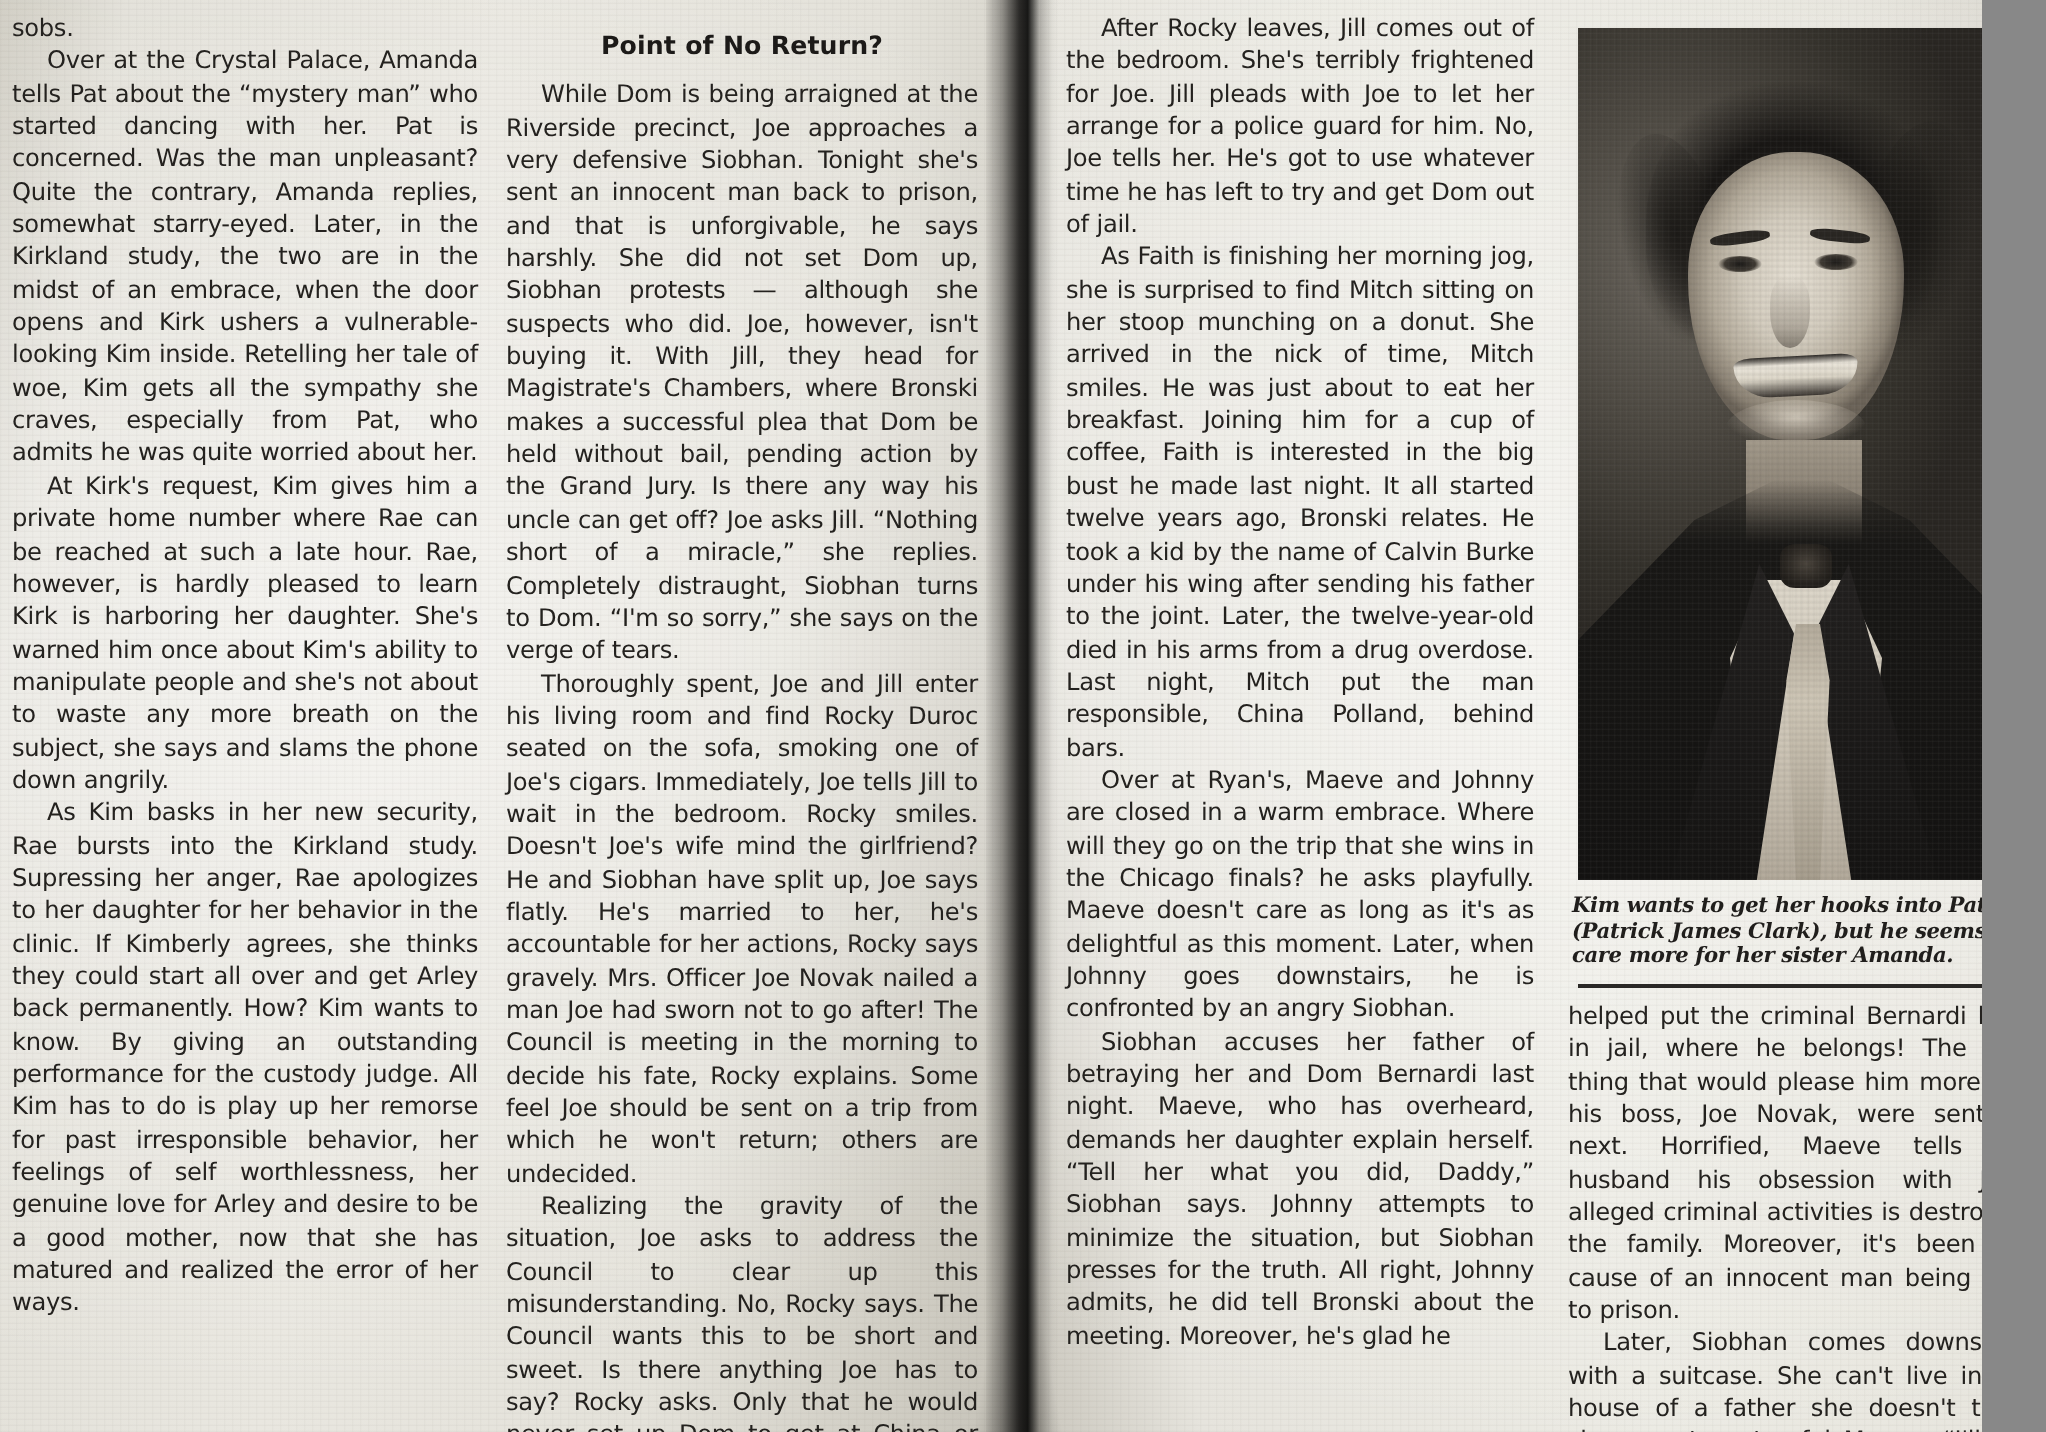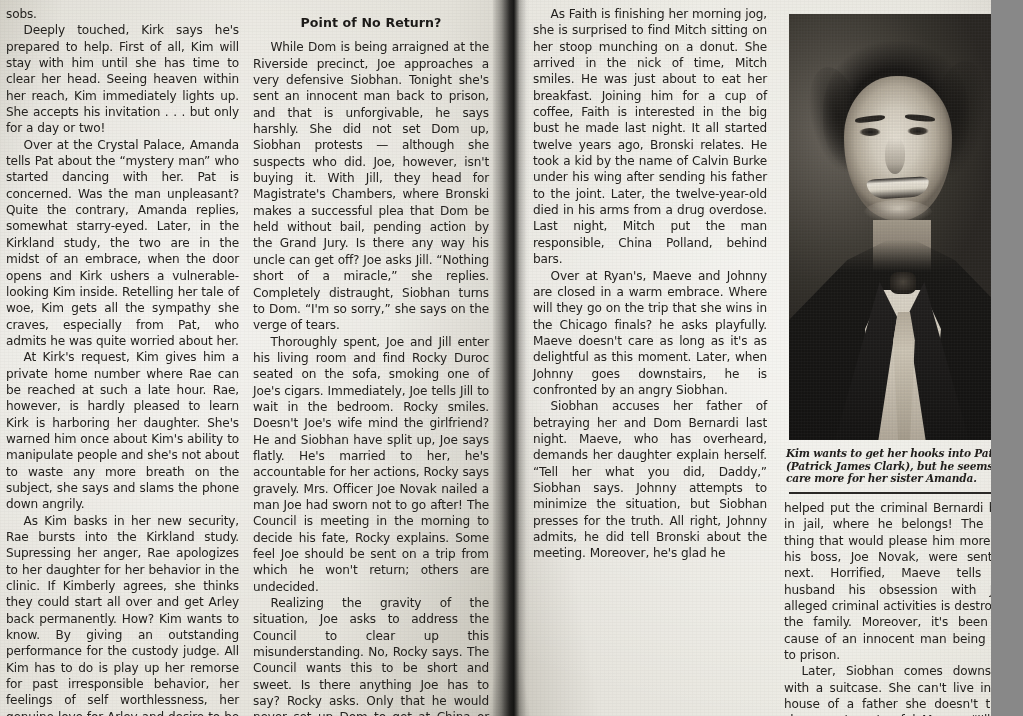--- a/index.html
+++ b/index.html
@@ -265,35 +265,35 @@
 </head>
 <body>
 
 <div id="page">
 
   <div id="paper-left"></div>
   <div id="paper-right"></div>
 
   <div class="col" id="col1">
     <p class="noindent">sobs.</p>
-    <p>Deeply touched, Kirk says he's prepared to help. First of all, Kim will stay with him until she has time to clear her head. Seeing heaven within her reach, Kim immediately lights up. She accepts his invitation . . . but only for a day or two!</p>
     <p>Over at the Crystal Palace, Amanda tells Pat about the “mystery man” who started dancing with her. Pat is concerned. Was the man unpleasant? Quite the contrary, Amanda replies, somewhat starry-eyed. Later, in the Kirkland study, the two are in the midst of an embrace, when the door opens and Kirk ushers a vulnerable-looking Kim inside. Retelling her tale of woe, Kim gets all the sympathy she craves, especially from Pat, who admits he was quite worried about her.</p>
     <p>At Kirk's request, Kim gives him a private home number where Rae can be reached at such a late hour. Rae, however, is hardly pleased to learn Kirk is harboring her daughter. She's warned him once about Kim's ability to manipulate people and she's not about to waste any more breath on the subject, she says and slams the phone down angrily.</p>
     <p>As Kim basks in her new security, Rae bursts into the Kirkland study. Supressing her anger, Rae apologizes to her daughter for her behavior in the clinic. If Kimberly agrees, she thinks they could start all over and get Arley back permanently. How? Kim wants to know. By giving an outstanding performance for the custody judge. All Kim has to do is play up her remorse for past irresponsible behavior, her feelings of self worthlessness, her genuine love for Arley and desire to be a good mother, now that she has matured and realized the error of her ways.</p>
 
   </div>
 
   <div class="col" id="col2">
     <h2 class="sec-head">Point of No Return?</h2>
     <p>While Dom is being arraigned at the Riverside precinct, Joe approaches a very defensive Siobhan. Tonight she's sent an innocent man back to prison, and that is unforgivable,  he says harshly. She did not set Dom up, Siobhan protests — although she suspects who did. Joe, however, isn't buying it. With Jill, they head for Magistrate's Chambers, where Bronski makes a successful plea that Dom be held without bail, pending action by the Grand Jury. Is there any way his uncle can get off? Joe asks Jill. “Nothing short of a miracle,” she replies. Completely distraught, Siobhan turns to Dom. “I'm so sorry,” she says on the verge of tears.</p>
     <p>Thoroughly spent, Joe and Jill enter his living room and find Rocky Duroc seated on the sofa, smoking one of Joe's cigars. Immediately, Joe tells Jill to wait in the bedroom. Rocky smiles. Doesn't Joe's wife mind the girlfriend? He and Siobhan have split up, Joe says flatly. He's married to her, he's accountable for her actions, Rocky says gravely. Mrs. Officer Joe Novak nailed a man Joe had sworn not to go after! The Council is meeting in the morning to decide his fate, Rocky explains. Some feel Joe should be sent on a trip from which he won't return; others are undecided.</p>
     <p>Realizing the gravity of the situation, Joe asks to address the Council to clear up this misunderstanding. No, Rocky says. The Council wants this to be short and sweet. Is there anything Joe has to say? Rocky asks. Only that he would never set up Dom to get at China or disobey the Coun-</p>
   </div>
 
   <div class="col" id="col3">
+    <p>After Rocky leaves, Jill comes out of the bedroom. She's terribly frightened for Joe. Jill pleads with Joe to let her arrange for a police guard for him. No, Joe tells her. He's got to use whatever time he has left to try and get Dom out of jail.</p>
     <p>As Faith is finishing her morning jog, she is surprised to find Mitch sitting on her stoop munching on a donut. She arrived in the nick of time, Mitch smiles. He was just about to eat her breakfast. Joining him for a cup of coffee, Faith is interested in the big bust he made last night. It all started twelve years ago, Bronski relates. He took a kid by the name of Calvin Burke under his wing after sending his father to the joint. Later, the twelve-year-old died in his arms from a drug overdose. Last night, Mitch put the man responsible, China Polland, behind bars.</p>
     <p>Over at Ryan's, Maeve and Johnny are closed in a warm embrace. Where will they go on the trip that she wins in the Chicago finals? he asks playfully. Maeve doesn't care as long as it's as delightful as this moment. Later, when Johnny goes downstairs, he is confronted by an angry Siobhan.</p>
     <p>Siobhan accuses her father of betraying her and Dom Bernardi last night. Maeve, who has overheard, demands her daughter explain herself. “Tell her what you did, Daddy,” Siobhan says. Johnny attempts to minimize the situation, but Siobhan presses for the truth. All right, Johnny admits, he did tell Bronski about the meeting. Moreover, he's glad he</p>
   </div>
 
   <div id="photo-wrap">
     <div id="photo">
       <div class="bg"></div>
       <div class="hair"></div>
       <div class="hair2"></div>

